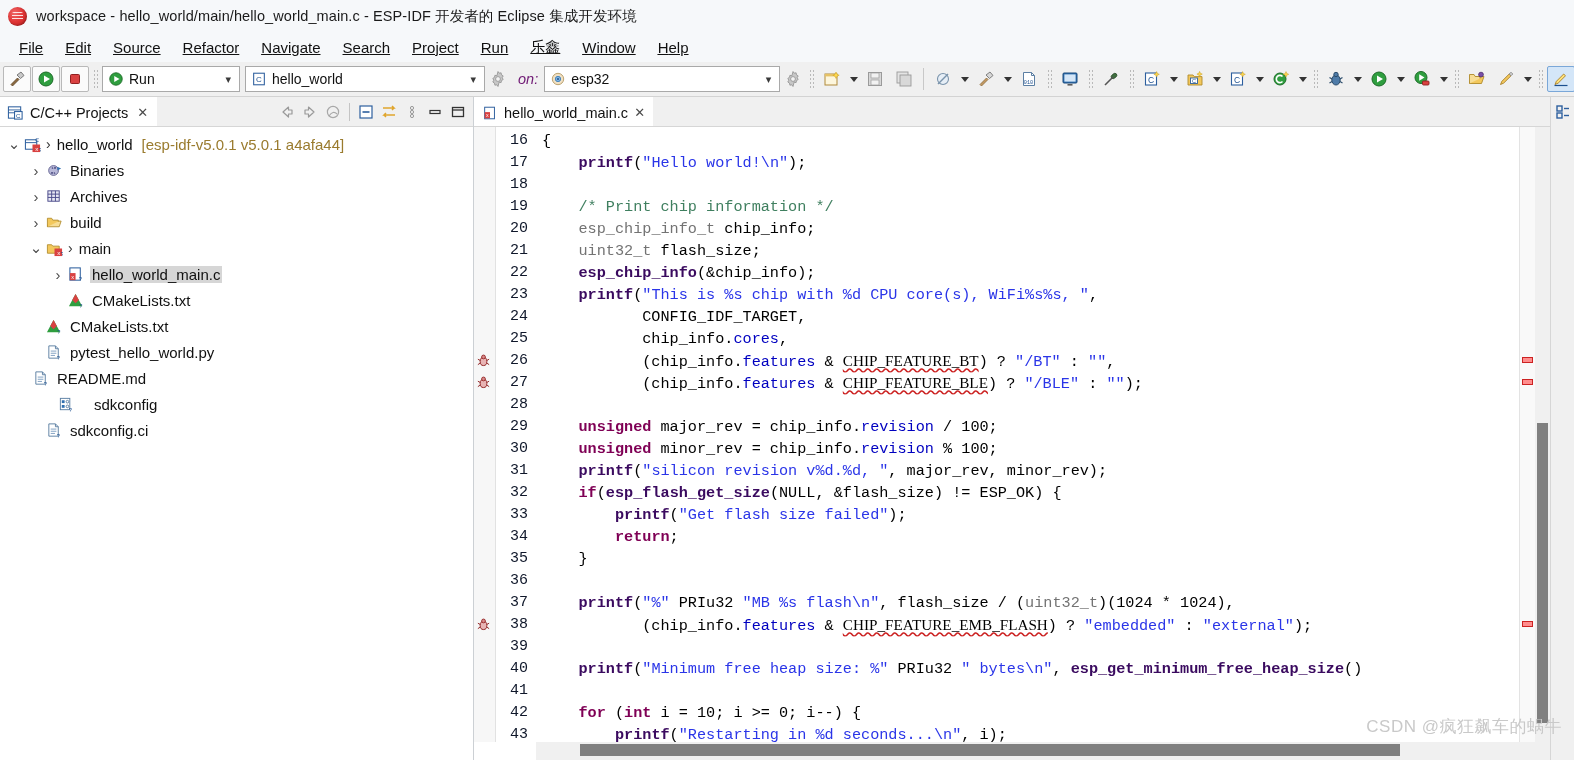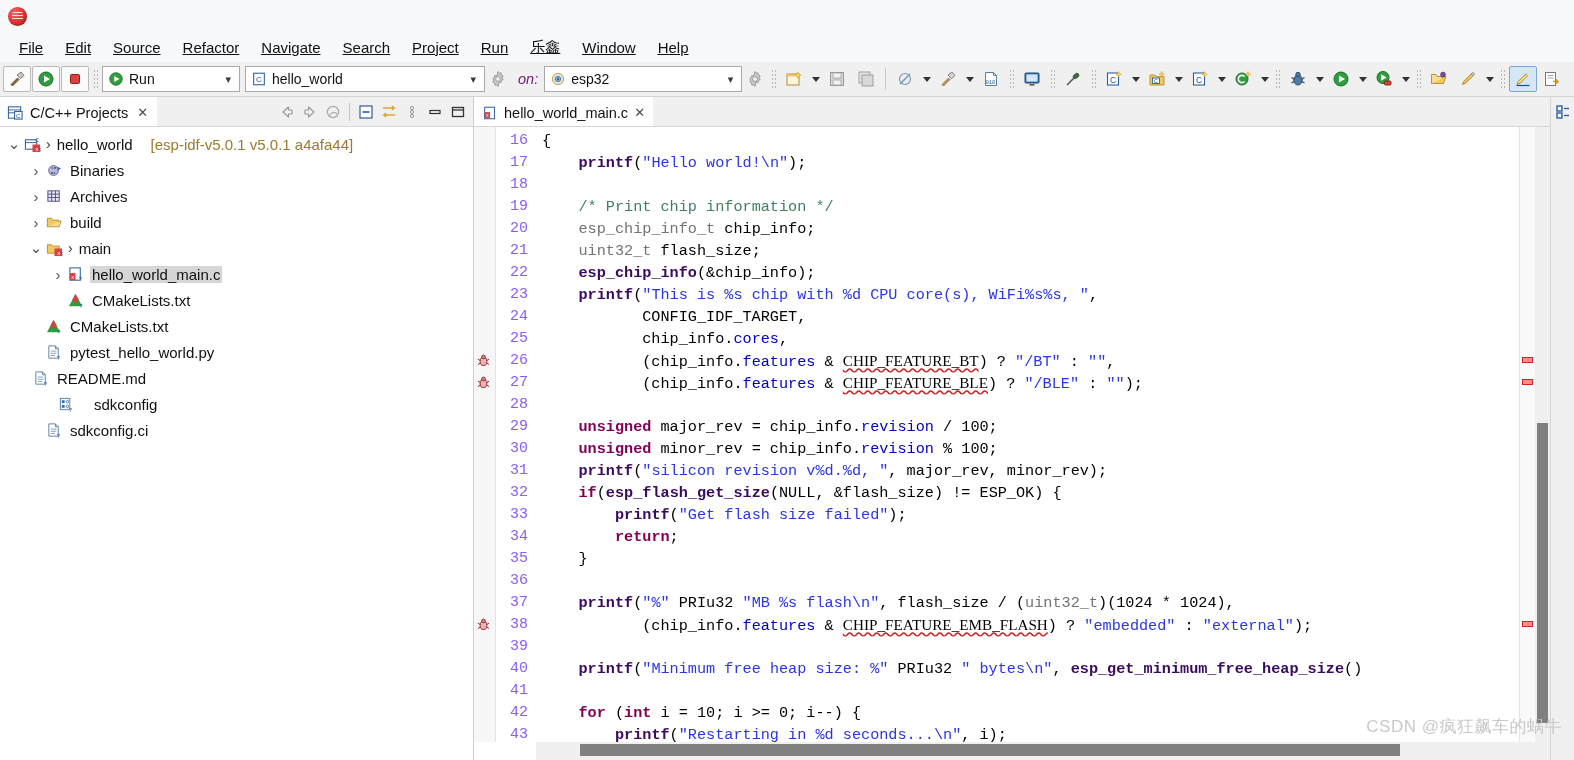--- a/index.html
+++ b/index.html
@@ -182,21 +182,21 @@
     cursor: default;
   }
   .twist {
     width: 16px; flex: 0 0 16px;
     display:flex; align-items:center; justify-content:center;
     color:#4a4a4a; font-size: 11px;
   }
   .ticon { width: 20px; flex: 0 0 20px; display:flex; align-items:center; justify-content:center; margin-right:4px;}
   .tlabel { padding: 0 2px; }
   .tlabel.sel { background: #d6d6d6; }
-  .tsuffix { color: #9a7b2e; margin-left: 16px; }
+  .tsuffix { color: #9a7b2e; margin-left: 7px; }
   .chev { color:#333; margin-right: 4px; font-size: 14px; }
 
   
   .editor-area { flex: 1; display: flex; flex-direction: column; min-width: 0; background:#ffffff;}
   .editor-tabbar {
     height: 30px; flex: 0 0 30px;
     background: #f0f0f0;
     display: flex; align-items: stretch;
     border-bottom: 1px solid #d6d6d6;
   }
@@ -216,21 +216,21 @@
     background: #f7f7f7;
     border-right: 1px solid #e2e2e2;
     position: relative;
   }
   .bugmark {
     position: absolute; left: 2px; width: 16px; height: 16px;
   }
   .linenos {
     width: 40px; flex: 0 0 40px;
     background: #ffffff;
-    color: #8b5cf6;
+    color: #0f172a;
     font-family: "Liberation Mono", monospace;
     font-size: 15px;
     text-align: right;
     padding-right: 8px;
     padding-top: 3px;
     user-select: none;
   }
   .linenos div { height: 22px; line-height: 22px; }
   .code {
     flex: 1; min-width: 0;
@@ -298,20 +298,21 @@
 
   svg { display: block; }
 </style>
 </head>
 <body>
 
 <div id="app">
 
   <div class="titlebar">
     <div class="eclipse-logo"></div>
+    <div class="title-text">workspace - hello_world/main/hello_world_main.c - ESP-IDF 开发者的 Eclipse 集成开发环境</div>
   </div>
 
   <div class="menubar" id="menubar">
       <div class="menu-item"><u>F</u>ile</div>
       <div class="menu-item"><u>E</u>dit</div>
       <div class="menu-item"><u>S</u>ource</div>
       <div class="menu-item">Refac<u>t</u>or</div>
       <div class="menu-item"><u>N</u>avigate</div>
       <div class="menu-item">Se<u>a</u>rch</div>
       <div class="menu-item"><u>P</u>roject</div>
@@ -362,21 +363,21 @@
     </div>
     <div class="gear">
       <svg width="18" height="18" viewBox="0 0 18 18">
         <path d="M9 1.5l1.1 1.7 2-0.4 0.4 2 1.7 1.1-1 1.8 1 1.8-1.7 1.1-0.4 2-2-0.4L9 16.5l-1.1-1.7-2 0.4-0.4-2L3.8 12l1-1.8-1-1.8 1.7-1.1 0.4-2 2 0.4z" fill="#c7c7c7" stroke="#8f8f8f" stroke-width=".8"></path>
         <circle cx="9" cy="9" r="2.4" fill="#f3f3f3" stroke="#8f8f8f" stroke-width=".8"></circle>
       </svg>
     </div>
 
     <span class="on-label">on:</span>
 
-    <div class="combo" style="width:198px">
+    <div class="combo" style="width:236px">
       <svg width="16" height="16" viewBox="0 0 18 18">
         <circle cx="9" cy="9" r="6.4" fill="#f0e0c4" stroke="#b59a62" stroke-width="1"></circle>
         <circle cx="9" cy="9" r="3" fill="#7fb3e0" stroke="#3d7fba" stroke-width="1"></circle>
         <circle cx="9" cy="9" r="1.1" fill="#1c4f8f"></circle>
       </svg>
       <span class="cb-label">esp32</span>
       <span class="cb-caret">▾</span>
     </div>
     <div class="gear">
       <svg width="18" height="18" viewBox="0 0 18 18">

